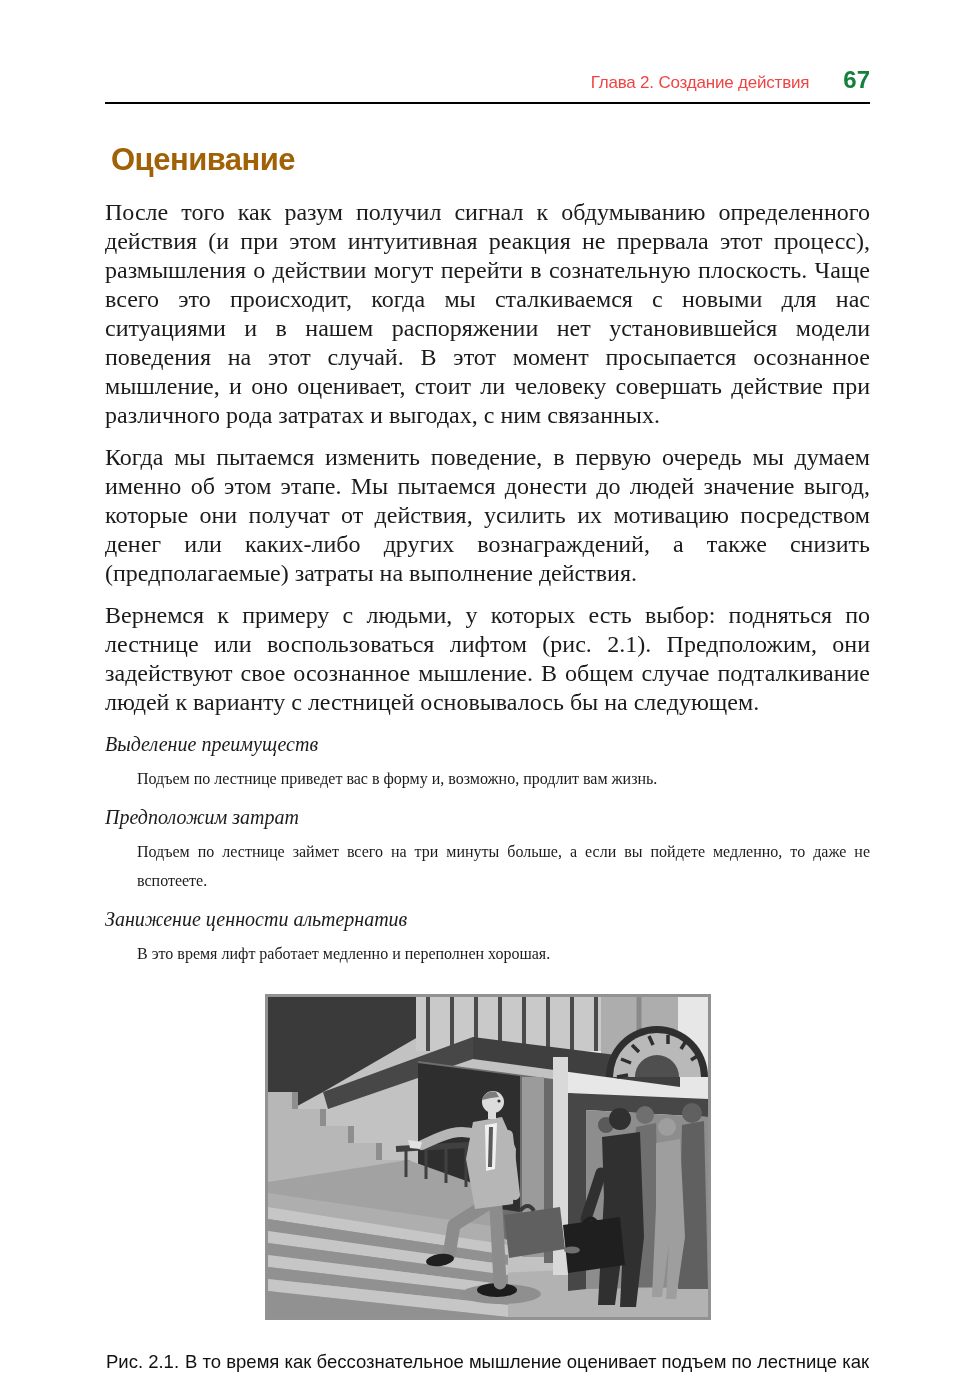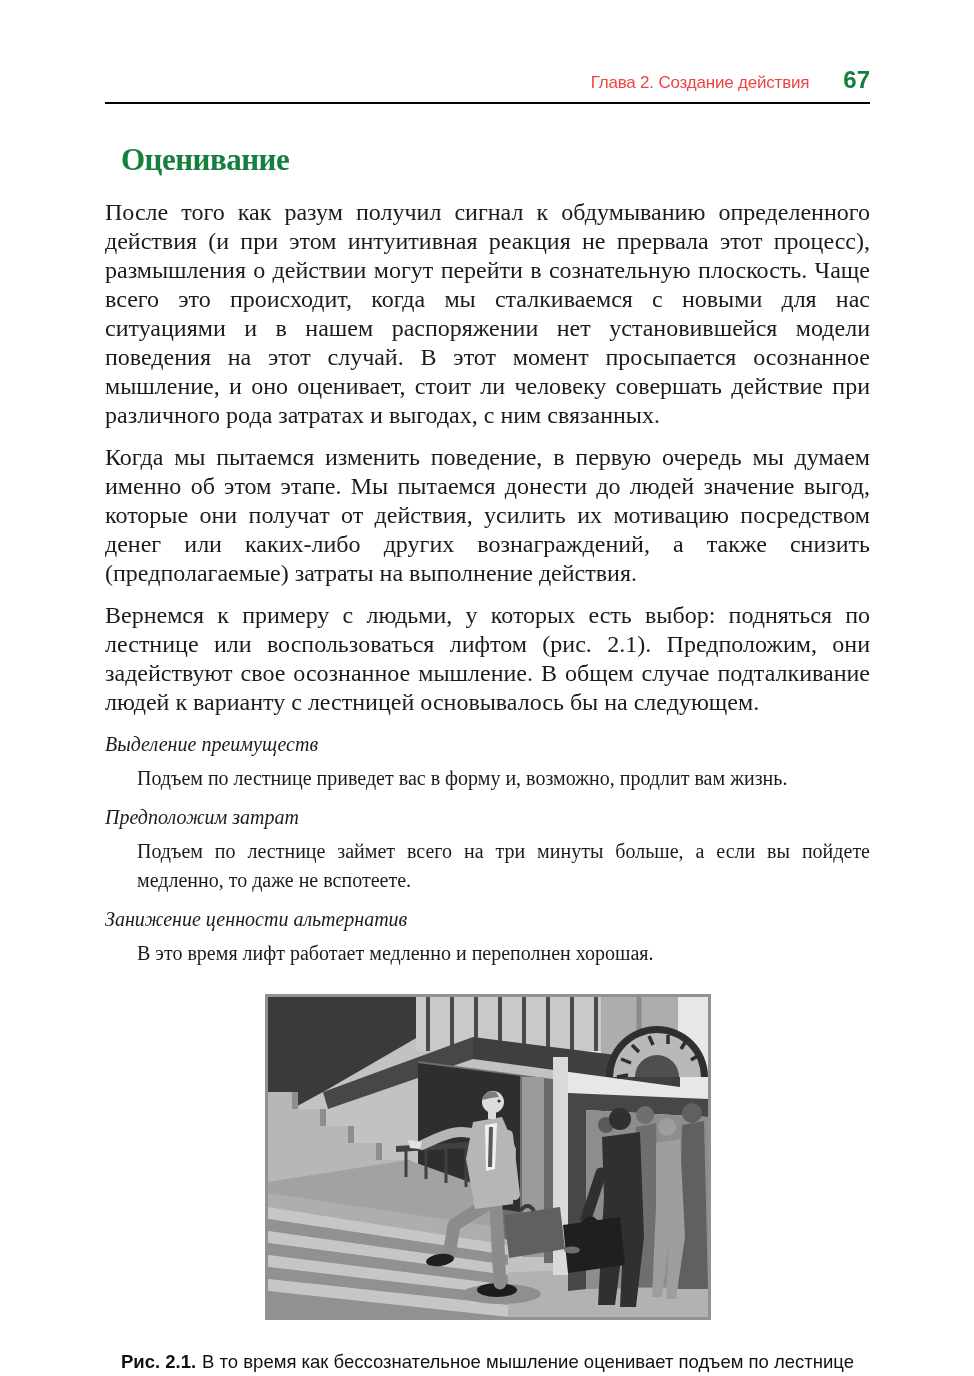--- a/index.html
+++ b/index.html
@@ -14,48 +14,48 @@
     display:flex;justify-content:flex-end;align-items:baseline;gap:34px;
     font-family:"Liberation Sans","DejaVu Sans",sans-serif;
     padding-bottom:8px;
   }
   .chapter-title{font-size:17px;letter-spacing:-0.2px;color:#ef4444;}
   .page-number{font-size:24px;font-weight:bold;color:#15803d;}
   .head-rule{border:none;border-top:2.5px solid #000;margin:0 0 0 0;}
 
   
   .section-title{
-    font-family:Liberation Serif, serif;
-    font-size:31px;font-weight:bold;letter-spacing:-0.5px;color:#15803d;
-    margin:38px 0 20px 16px;
+    font-family:Liberation Sans, sans-serif;
+    font-size:31px;font-weight:bold;letter-spacing:-0.5px;color:#a16207;
+    margin:38px 0 20px 6px;
   }
 
   
   .para{
     font-size:24px;line-height:29px;text-align:justify;margin:0 0 13px 0;
   }
   .strategy{margin-top:7px;}
   .strategy-heading{
     font-style:italic;font-size:20px;line-height:28px;margin:10px 0 6px 0;
   }
   .strategy-body{
-    font-size:20px;line-height:29px;margin:0 0 6px 32px;text-align:justify;
+    font-size:16px;line-height:29px;margin:0 0 6px 32px;text-align:justify;
   }
 
   
   .figure-wrap{margin-top:26px;text-align:center;}
   .illustration-frame{
     display:inline-block;line-height:0;border:3px solid #929292;background:#c2c2c2;
   }
   .figure-caption{
     margin:28px auto 0 auto;max-width:775px;
     font-family:"Liberation Sans","DejaVu Sans",sans-serif;
     font-size:18.5px;line-height:26px;text-align:center;color:#111;
   }
-  .caption-label{font-weight:bold;margin-right:6px;}
+  .caption-label{font-weight:normal;margin-right:6px;}
 </style>
 </head>
 <body>
 
 <div class="page">
 
   <div class="running-head">
     <span class="chapter-title">Глава 2. Создание действия</span>
     <span class="page-number">67</span>
   </div>

